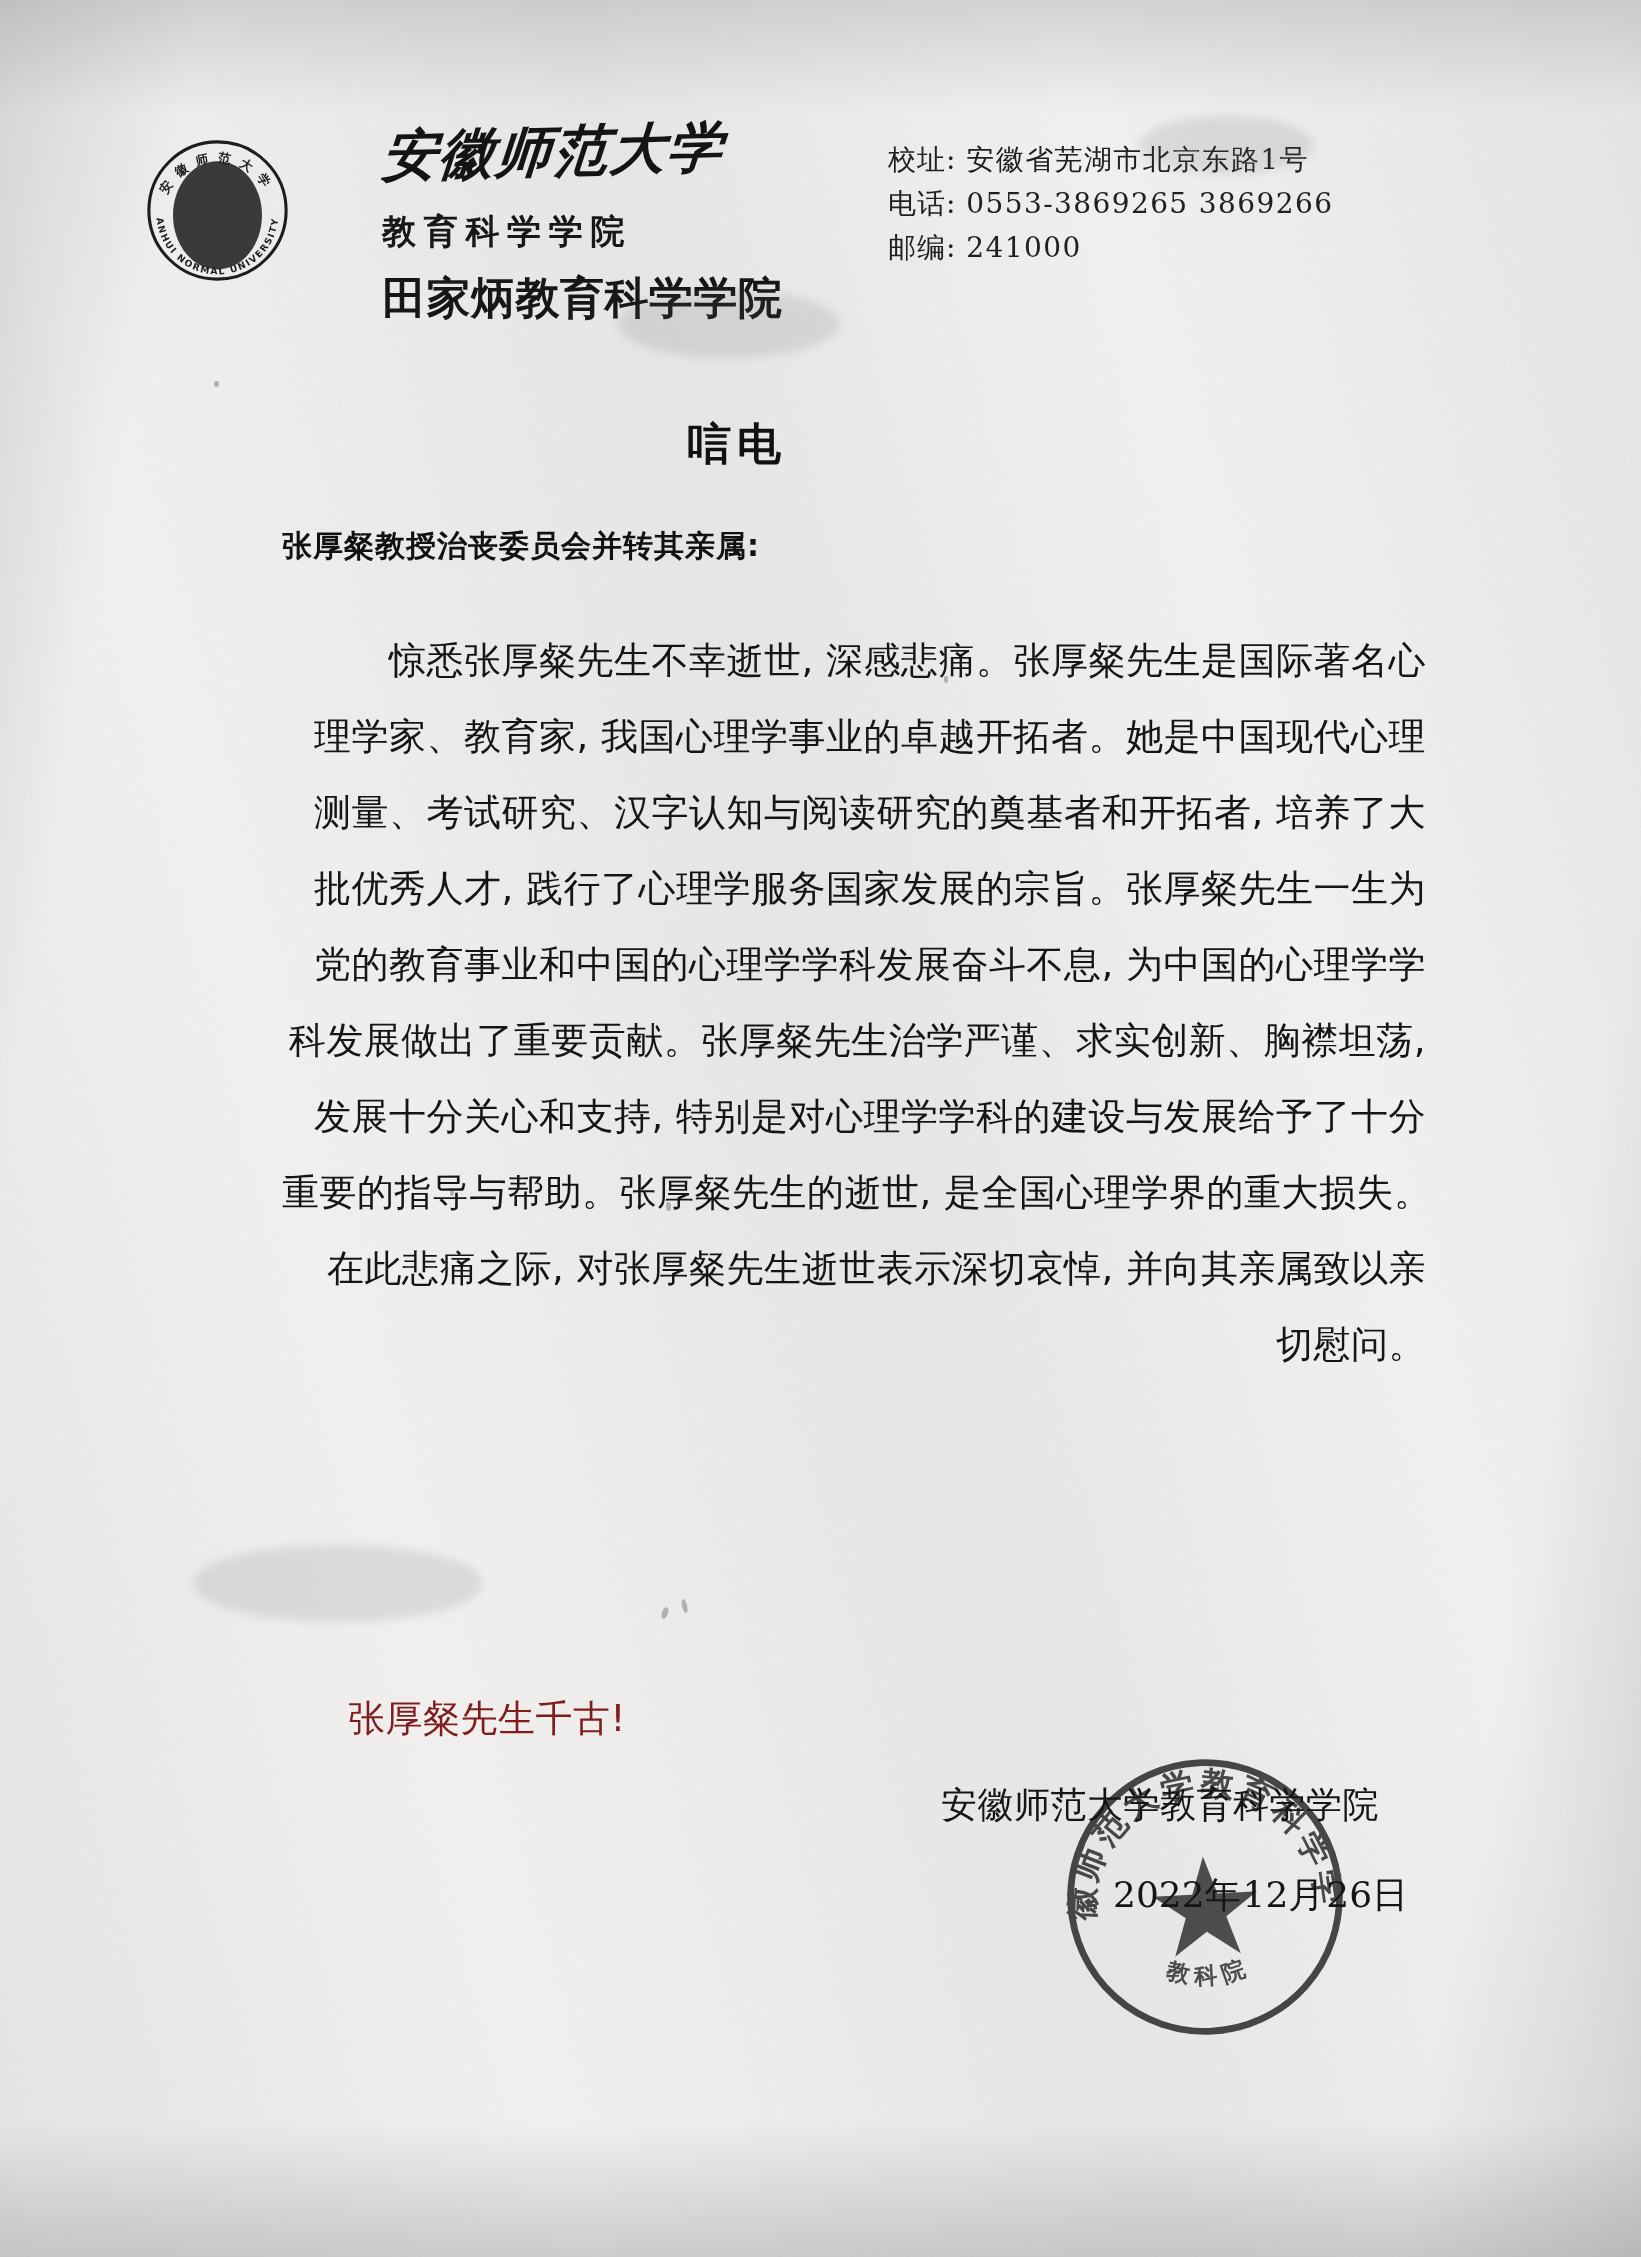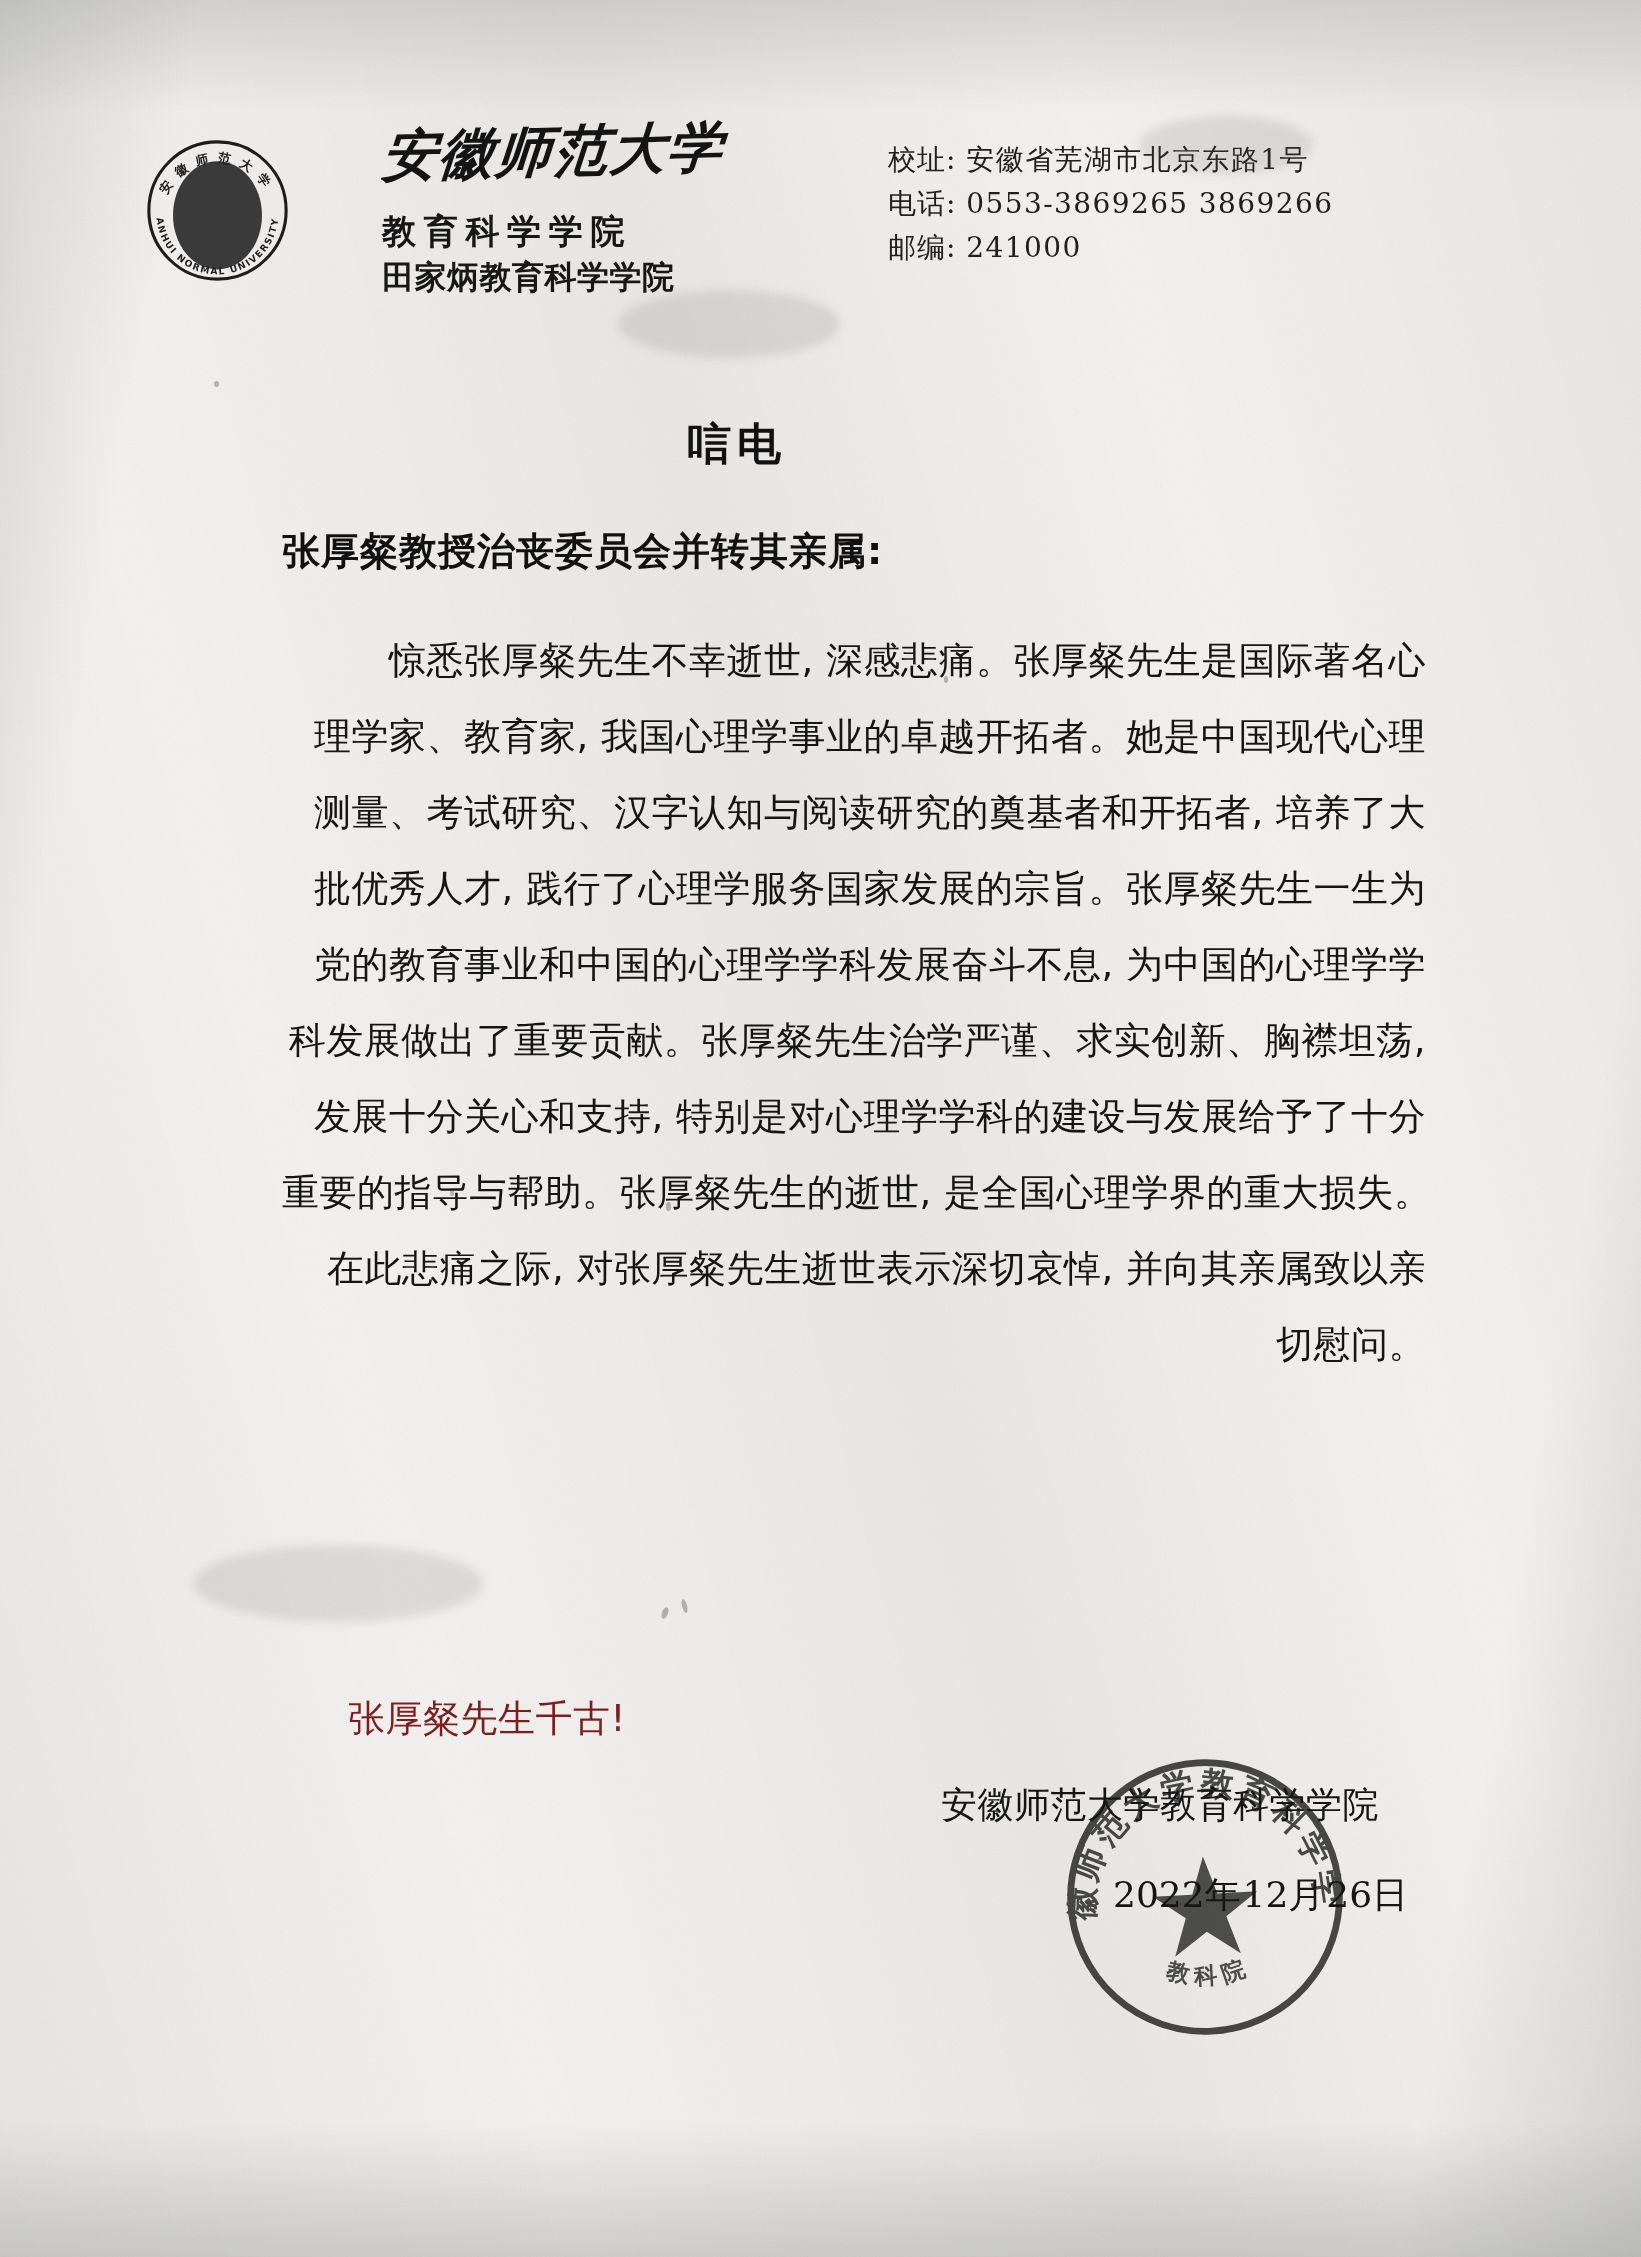--- a/index.html
+++ b/index.html
@@ -76,24 +76,24 @@
   .college-line-1 {
     margin-top: 24px;
     font-family: "DejaVu Sans", "Liberation Sans", sans-serif;
     font-weight: 700;
     font-size: 34px;
     letter-spacing: 7.7px;
     color: #171717;
     white-space: nowrap;
   }
   .college-line-2 {
-    margin-top: 1px;
-    font-family: "DejaVu Sans", "Liberation Sans", sans-serif;
-    font-weight: 700;
-    font-size: 32px;
+    margin-top: 14px;
+    font-family: "DejaVu Sans", "Liberation Sans", sans-serif;
+    font-weight: 700;
+    font-size: 44px;
     letter-spacing: 0.5px;
     color: #171717;
     white-space: nowrap;
   }
 
   .contact-block {
     position: absolute;
     left: 743px;
     top: 11.6px;
     width: 599px;
@@ -123,21 +123,21 @@
     color: #111;
     padding-left: 116px;
     box-sizing: border-box;
   }
   .salutation {
     position: absolute;
     top: 526px;
     left: 282px;
     font-family: "DejaVu Sans", "Liberation Sans", sans-serif;
     font-weight: 700;
-    font-size: 38px;
+    font-size: 30px;
     letter-spacing: 1px;
     color: #111;
     white-space: nowrap;
   }
   .body-lines {
     position: absolute;
     top: 623px;
     left: 282px;
     width: 1144px;
   }

